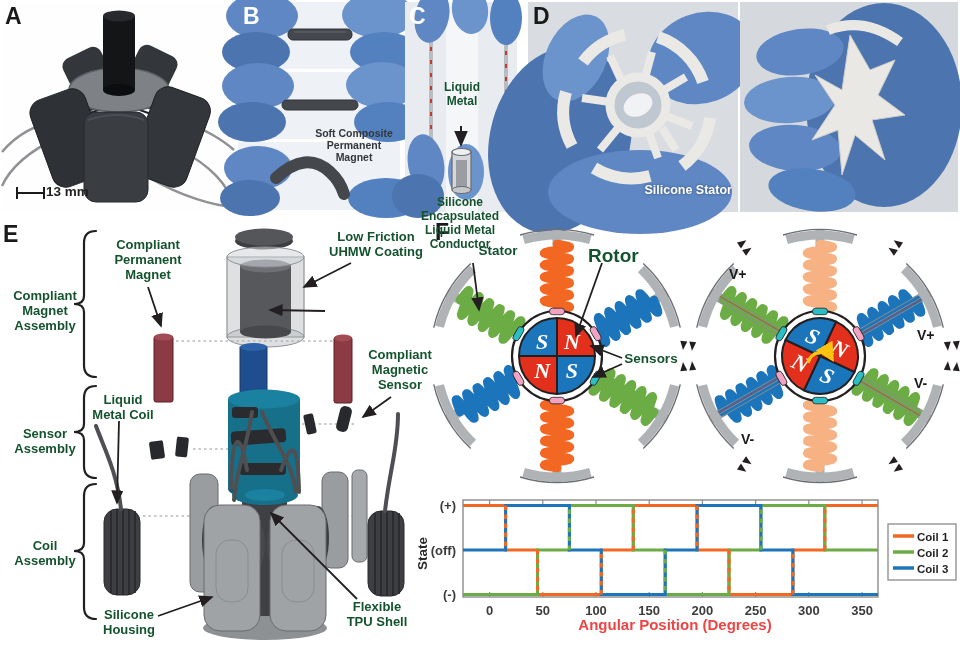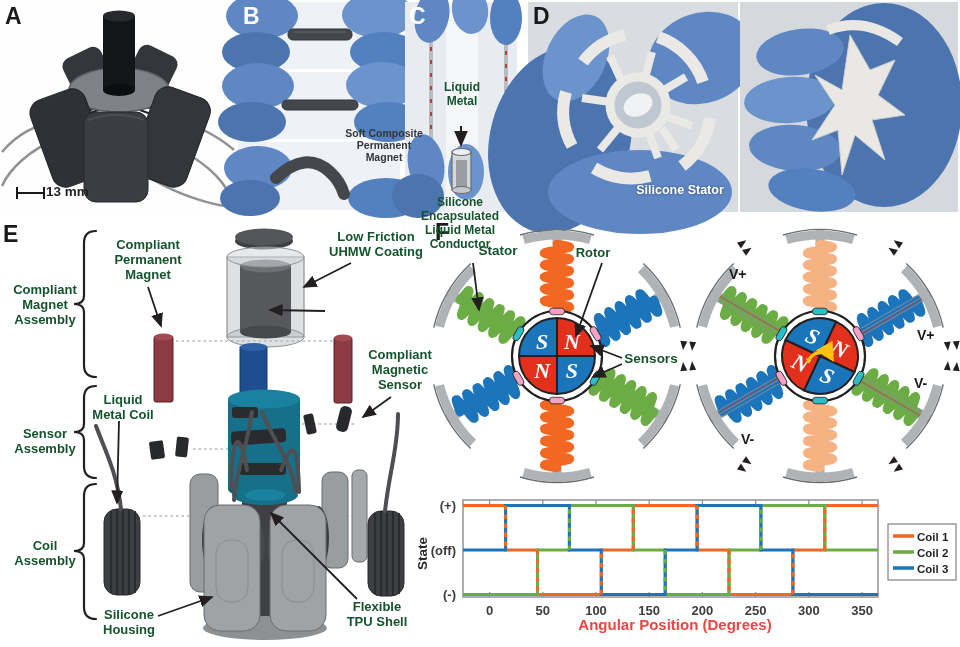--- a/index.html
+++ b/index.html
@@ -444,38 +444,38 @@
 </svg>
 
 <div class="lbl plabel" style="left:5px;top:3px;">A</div>
 <div class="lbl plabel white" style="left:243px;top:3px;">B</div>
 <div class="lbl plabel white" style="left:409px;top:3px;">C</div>
 <div class="lbl plabel" style="left:533px;top:3px;">D</div>
 <div class="lbl plabel" style="left:3px;top:221px;">E</div>
 <div class="lbl plabel" style="left:435px;top:219px;">F</div>
 
 <div class="lbl" style="left:46px;top:184px;font-size:13.5px;font-weight:600;">13 mm</div>
-<div class="lbl cap photocap" style="left:308px;top:127px;width:92px;font-size:10.5px;margin-left:30px;">Soft Composite Permanent Magnet</div>
+<div class="lbl cap photocap" style="left:308px;top:127px;width:92px;font-size:10.5px;">Soft Composite Permanent Magnet</div>
 <div class="lbl cap" style="left:431px;top:81px;width:62px;font-size:12px;">Liquid Metal</div>
 <div class="lbl cap" style="left:404px;top:196px;width:112px;font-size:12px;">Silicone Encapsulated Liquid Metal Conductor</div>
-<div class="lbl" style="left:628px;top:183px;width:104px;text-align:center;font-size:12.5px;font-weight:700;color:#fff;text-shadow:0 0 3px rgba(0,0,0,.45);">Silicone Stator</div>
-
-<div class="lbl cap" style="left:6px;top:282px;width:78px;">Compliant Magnet Assembly</div>
+<div class="lbl" style="left:628px;top:183px;width:104px;text-align:right;font-size:12.5px;font-weight:700;color:#fff;text-shadow:0 0 3px rgba(0,0,0,.45);">Silicone Stator</div>
+
+<div class="lbl cap" style="left:6px;top:288px;width:78px;">Compliant Magnet Assembly</div>
 <div class="lbl cap" style="left:6px;top:426px;width:78px;">Sensor Assembly</div>
 <div class="lbl cap" style="left:6px;top:538px;width:78px;">Coil Assembly</div>
 
 <div class="lbl cap" style="left:102px;top:237px;width:92px;">Compliant Permanent Magnet</div>
 <div class="lbl cap" style="left:320px;top:229px;width:112px;">Low Friction UHMW Coating</div>
 <div class="lbl cap" style="left:358px;top:347px;width:84px;">Compliant Magnetic Sensor</div>
 <div class="lbl cap" style="left:90px;top:392px;width:66px;">Liquid Metal Coil</div>
 <div class="lbl cap" style="left:96px;top:607px;width:66px;">Silicone Housing</div>
 <div class="lbl cap" style="left:344px;top:599px;width:66px;">Flexible TPU Shell</div>
 
 <div class="lbl cap" style="left:452px;top:243px;width:50px;font-size:13.5px;margin-left:21px;">Stator</div>
-<div class="lbl cap" style="left:570px;top:245px;width:46px;font-size:13px;">Rotor</div>
+<div class="lbl cap" style="left:588px;top:245px;width:46px;font-size:19px;">Rotor</div>
 <div class="lbl cap" style="left:622px;top:351px;width:58px;font-size:13.5px;">Sensors</div>
 
 <div class="lbl vlab" style="left:729px;top:266px;">V+</div>
 <div class="lbl vlab" style="left:917px;top:327px;">V+</div>
 <div class="lbl vlab" style="left:914px;top:375px;">V-</div>
 <div class="lbl vlab" style="left:741px;top:431px;">V-</div>
 
 <div class="lbl xlab" style="left:545px;top:616px;width:260px;">Angular Position (Degrees)</div>
 <div class="lbl ylab" style="left:392px;top:546px;width:60px;">State</div>
 

